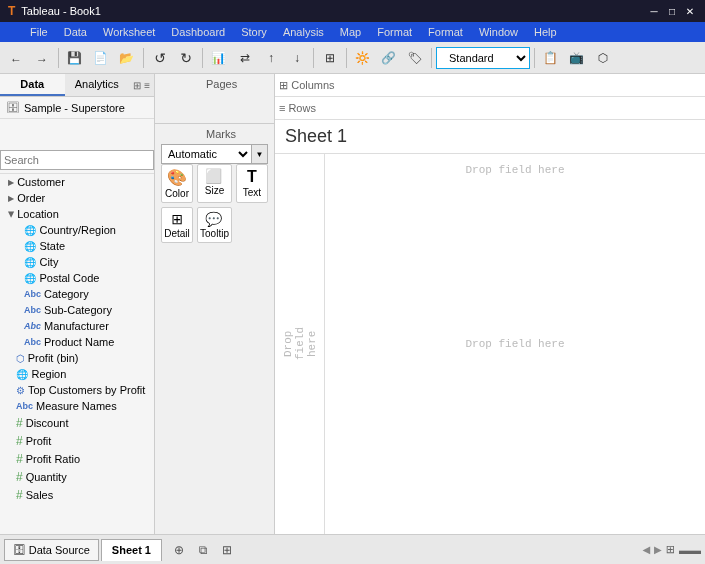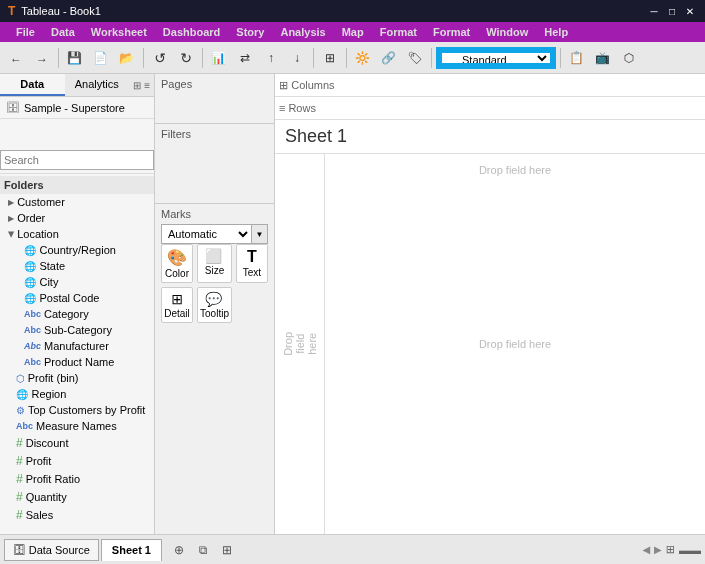--- a/index.html
+++ b/index.html
@@ -15,28 +15,27 @@
       justify-content: space-between;
       padding: 0 8px;
       font-size: 11px;
     }
     .title-bar-left { display: flex; align-items: center; gap: 6px; }
     .title-controls { display: flex; gap: 4px; }
     .title-btn { width: 14px; height: 14px; display: flex; align-items: center; justify-content: center; font-size: 10px; cursor: pointer; color: white; }
 
     
     .menu-bar {
-      background: #a21caf;
+      background: #1d4ed8;
       color: #ddd;
       height: 20px;
       display: flex;
       align-items: center;
-      padding: 0 8px;
-      font-size: 11px;
-      font-weight: bold;
+      padding: 0 22px;
+      font-size: 11px;
     }
     .menu-item {
       padding: 0 8px;
       cursor: pointer;
       height: 100%;
       display: flex;
       align-items: center;
     }
 
     
@@ -54,24 +53,24 @@
       display: flex; align-items: center; justify-content: center;
       cursor: pointer;
       border: 1px solid transparent;
       border-radius: 2px;
       font-size: 12px;
       color: #333;
     }
     .toolbar-sep { width: 1px; height: 20px; background: #bbb; margin: 0 2px; }
     .toolbar-select {
       height: 22px;
-      border: 6px solid #0ea5e9;
+      border: 1px solid #0ea5e9;
       background: white;
       font-size: 11px;
-      padding: 0 16px;
+      padding: 0 8px;
       cursor: pointer;
     }
 
     
     .main-content {
       display: flex;
       height: calc(564px - 22px - 20px - 32px - 30px);
     }
 
     
@@ -174,20 +173,21 @@
     }
     .pages-section {
       padding: 4px 6px;
       border-bottom: 1px solid #ccc;
       min-height: 50px;
     }
     .section-label {
       font-size: 11px;
       color: #555;
       margin-bottom: 4px;
+      margin-left: 45px;
     }
     .filters-section {
       padding: 4px 6px;
       border-bottom: 1px solid #ccc;
       min-height: 80px;
     }
     .marks-section {
       padding: 4px 6px;
       flex: 1;
     }
@@ -253,20 +253,21 @@
       min-width: 60px;
     }
     .shelf-content {
       flex: 1;
       min-height: 18px;
     }
     .canvas-body {
       flex: 1;
       position: relative;
       display: flex;
+      font-family: Liberation Mono, monospace;
     }
     .sheet-title {
       font-size: 18px;
       color: #333;
       padding: 6px 10px;
       border-bottom: 1px solid #ddd;
     }
     .left-drop {
       width: 50px;
       border-right: 1px solid #ddd;
@@ -422,21 +423,20 @@
       <span>Sample - Superstore</span>
     </div>
 
     <div class="search-box">
       <input class="search-input" type="text" placeholder="Search" style="">
 
     </div>
 
     <div class="field-list">
 
-      <div class="section-header">Folders</div>
 
       <div class="folder-item">
         <span class="chevron">▶</span>
         <span>Customer</span>
       </div>
 
       <div class="folder-item">
         <span class="chevron">▶</span>
         <span>Order</span>
       </div>
@@ -522,23 +522,20 @@
         
         
       </div>
 
     </div>
   </div>
 
   <div class="middle-panel">
     <div class="pages-section">
       <div class="section-label">Pages</div>
-    </div>
-    <div class="filters-section">
-      <div class="section-label">Filters</div>
     </div>
     <div class="marks-section">
       <div class="section-label">Marks</div>
       <div class="marks-select-row">
         <select class="marks-select">
           <option>Automatic</option>
           <option>Bar</option>
           <option>Line</option>
           <option>Area</option>
           <option>Circle</option>

